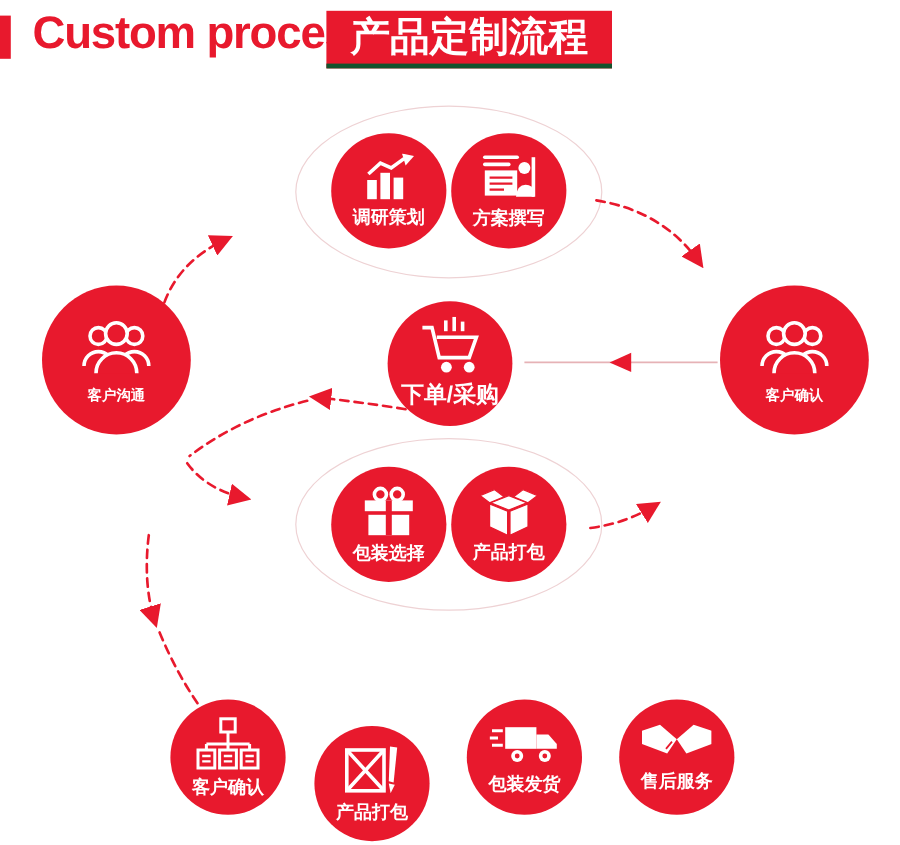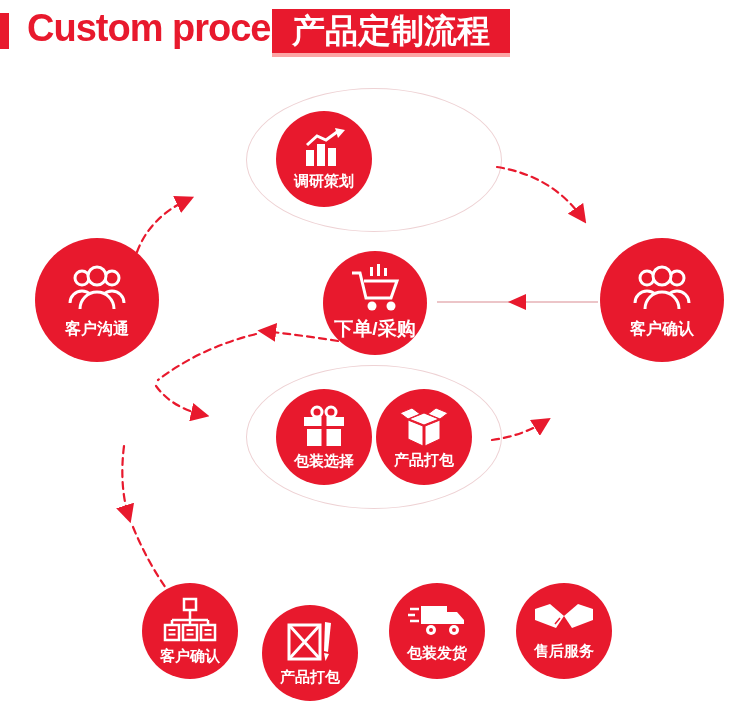--- a/index.html
+++ b/index.html
@@ -21,21 +21,21 @@
     position: absolute; left: 27px; top: 7px;
     font-size: 38px; font-weight: 700; color: #e8192d;
     white-space: nowrap; letter-spacing: -1px;
   }
   .header-zh {
     position: absolute; left: 272px; top: 9px;
     height: 48px; padding: 0 20px;
     display: flex; align-items: center;
     background: #e8192d; color: #ffffff;
     font-size: 33px; font-weight: 700;
-    border-bottom: 4px solid #fca5a5;
+    border-bottom: 4px solid #14532d;
     white-space: nowrap;
     text-align: right;
   }
   
   .ellipse {
     position: absolute;
     border: 1.5px solid #eed2d4;
     border-radius: 50%;
   }
   
@@ -44,21 +44,21 @@
     background: #e8192d;
     border-radius: 50%;
     display: flex; flex-direction: column;
     align-items: center; justify-content: center;
     color: #ffffff; text-align: center;
     z-index: 2;
   }
   .node .icon { display: block; line-height: 0; margin-bottom: 4px; }
   .node .label { font-weight: 700; white-space: nowrap; }
   .node-lg { width: 124px; height: 124px; }
-  .node-lg .label { font-size: 16px; font-family: Liberation Serif, serif; }
+  .node-lg .label { font-size: 12px; font-family: Liberation Serif, serif; }
   .node-md { width: 104px; height: 104px; }
   .node-md .label { font-size: 19px; }
   .node-sm { width: 96px; height: 96px; font-family: Liberation Mono, monospace; }
   .node-sm .label { font-size: 15px; }
   
   .arrows { position: absolute; inset: 0; pointer-events: none; z-index: 1; }
   .dash {
     stroke: #e8192d; stroke-width: 2.2; fill: none;
     stroke-dasharray: 7 5; stroke-linecap: round;
   }
@@ -99,20 +99,40 @@
         <rect x="4" y="22" width="8" height="16" fill="#fff"></rect>
         <rect x="15" y="16" width="8" height="22" fill="#fff"></rect>
         <rect x="26" y="20" width="8" height="18" fill="#fff"></rect>
         <polyline points="5,17 15,8 24,12 35,4" fill="none" stroke="#fff" stroke-width="3"></polyline>
         <polygon points="33,0 43,2 36,10" fill="#fff"></polygon>
       </svg>
     </span>
     <span class="label">调研策划</span>
   </div>
 
+  <div class="node node-sm" style="left:376px; top:111px;">
+    <span class="icon">
+      <svg width="46" height="42" viewBox="0 0 46 42">
+        <g stroke="#fff" stroke-width="3" stroke-linecap="round">
+          <line x1="3" y1="4" x2="30" y2="4"></line>
+          <line x1="3" y1="10" x2="23" y2="10"></line>
+        </g>
+        <rect x="3" y="15" width="27" height="21" fill="#fff"></rect>
+        <g stroke="#e8192d" stroke-width="2">
+          <line x1="7" y1="21" x2="26" y2="21"></line>
+          <line x1="7" y1="26" x2="26" y2="26"></line>
+          <line x1="7" y1="31" x2="19" y2="31"></line>
+        </g>
+        <circle cx="36" cy="13" r="5" fill="#fff"></circle>
+        <path d="M29 37 q1 -10 8 -10 q6 0 7 6 l0 4 z" fill="#fff"></path>
+        <rect x="42" y="4" width="3" height="33" fill="#fff"></rect>
+      </svg>
+    </span>
+    <span class="label">方案撰写</span>
+  </div>
 
   <div class="node node-lg" style="left:35px; top:238px;">
     <span class="icon">
       <svg width="62" height="54" viewBox="0 0 62 54">
         <g fill="none" stroke="#ffffff" stroke-width="3">
           <circle cx="16" cy="17" r="7"></circle>
           <path d="M4 42 a12 12 0 0 1 24 0"></path>
           <circle cx="46" cy="17" r="7"></circle>
           <path d="M34 42 a12 12 0 0 1 24 0"></path>
           <circle cx="31" cy="15" r="9" fill="#e8192d"></circle>

